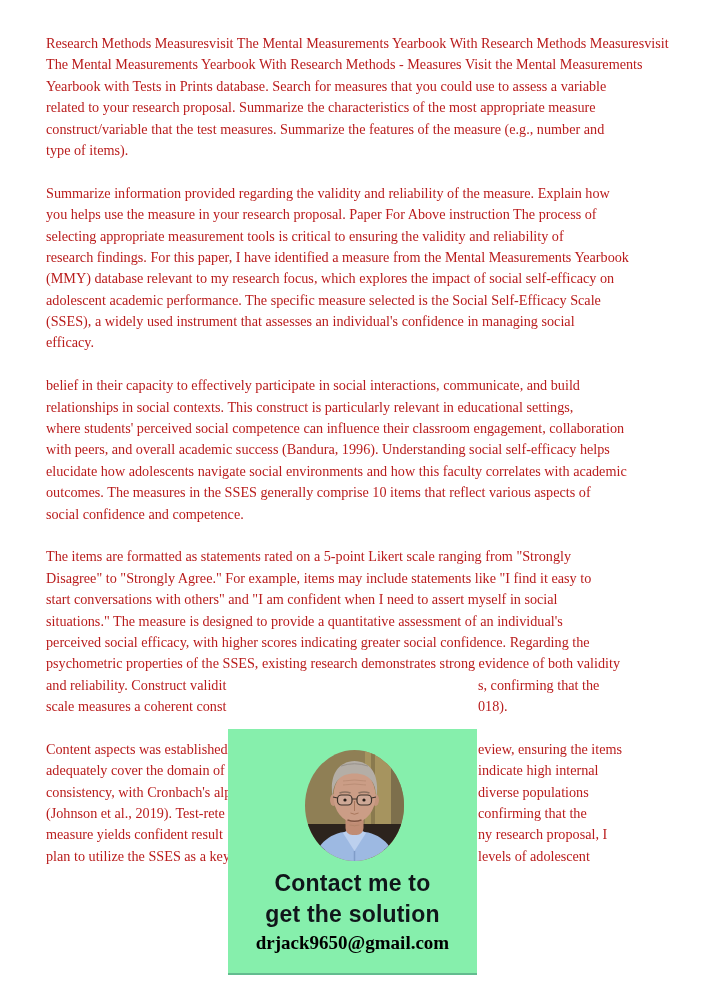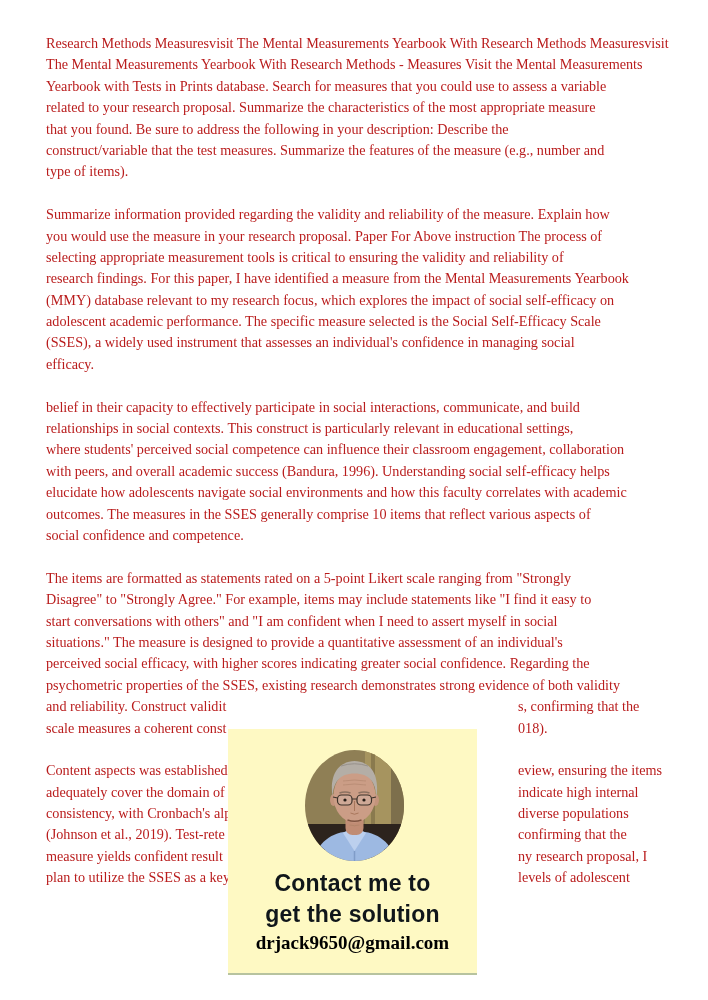--- a/index.html
+++ b/index.html
@@ -8,21 +8,21 @@
     font-family:"Liberation Serif",serif;overflow:hidden;
   }
   .page{position:absolute;left:0;top:0;width:708px;height:1000px;background:#ffffff;}
   .text-col{
     position:absolute;left:46px;top:33px;width:650px;
     color:#b91c1c;font-size:14.2px;line-height:21.4px;
   }
   .para{margin:0 0 21.4px 0;padding:0;}
   .line{white-space:nowrap;height:21.4px;}
   .occ{position:relative;}
-  .rfrag{position:absolute;left:432px;top:0;white-space:nowrap;margin-left:40px;}
+  .rfrag{position:absolute;left:432px;top:0;white-space:nowrap;}
   .overlay{
     position:absolute;left:228px;top:729px;width:249px;height:246px;
     z-index:5;text-align:center;cursor:pointer;
     box-shadow:inset 0 -2px 0 rgba(20,70,75,0.30);
   }
   .photo{position:absolute;left:77px;top:21px;width:99px;height:111px;}
   .photo svg{width:100%;height:100%;display:block;}
   .headline{
     position:absolute;top:139px;left:0;width:100%;
     font-family:"Liberation Sans",sans-serif;font-weight:bold;
@@ -38,28 +38,27 @@
 <body>
 
 <div class="page">
   <div class="text-col">
 
     <div class="para">
       <div class="line">Research Methods Measuresvisit The Mental Measurements Yearbook With Research Methods Measuresvisit</div>
       <div class="line">The Mental Measurements Yearbook With Research Methods - Measures Visit the Mental Measurements</div>
       <div class="line">Yearbook with Tests in Prints database. Search for measures that you could use to assess a variable</div>
       <div class="line">related to your research proposal. Summarize the characteristics of the most appropriate measure</div>
-      <div class="line">that you found. Be sure to address the following in your description: Describe the</div>
       <div class="line">construct/variable that the test measures. Summarize the features of the measure (e.g., number and</div>
       <div class="line">type of items).</div>
     </div>
 
     <div class="para">
       <div class="line">Summarize information provided regarding the validity and reliability of the measure. Explain how</div>
-      <div class="line">you would use the measure in your research proposal. Paper For Above instruction The process of</div>
+      <div class="line">you helps use the measure in your research proposal. Paper For Above instruction The process of</div>
       <div class="line">selecting appropriate measurement tools is critical to ensuring the validity and reliability of</div>
       <div class="line">research findings. For this paper, I have identified a measure from the Mental Measurements Yearbook</div>
       <div class="line">(MMY) database relevant to my research focus, which explores the impact of social self-efficacy on</div>
       <div class="line">adolescent academic performance. The specific measure selected is the Social Self-Efficacy Scale</div>
       <div class="line">(SSES), a widely used instrument that assesses an individual's confidence in managing social</div>
       <div class="line">efficacy.</div>
     </div>
 
     <div class="para">
       <div class="line">belief in their capacity to effectively participate in social interactions, communicate, and build</div>
@@ -110,21 +109,21 @@
         <span class="rfrag">ny research proposal, I</span>
       </div>
       <div class="line occ">
         <span>plan to utilize the SSES as a key</span>
         <span class="rfrag">levels of adolescent</span>
       </div>
     </div>
 
   </div>
 
-  <div class="overlay" style="background: #fef9c3;">
+  <div class="overlay" style="background: #86efac;">
     <div class="photo">
       <svg viewBox="0 0 99 111" aria-hidden="true">
         <defs>
           <clipPath id="ovalClip">
               <ellipse cx="49.5" cy="55.5" rx="49.5" ry="55.5"></ellipse>
             </clipPath>
         </defs>
         <g clip-path="url(#ovalClip)">
           <rect x="0" y="0" width="99" height="111" fill="#8f7f55"></rect>
           <rect x="60" y="0" width="26" height="111" fill="#a6945f"></rect>

